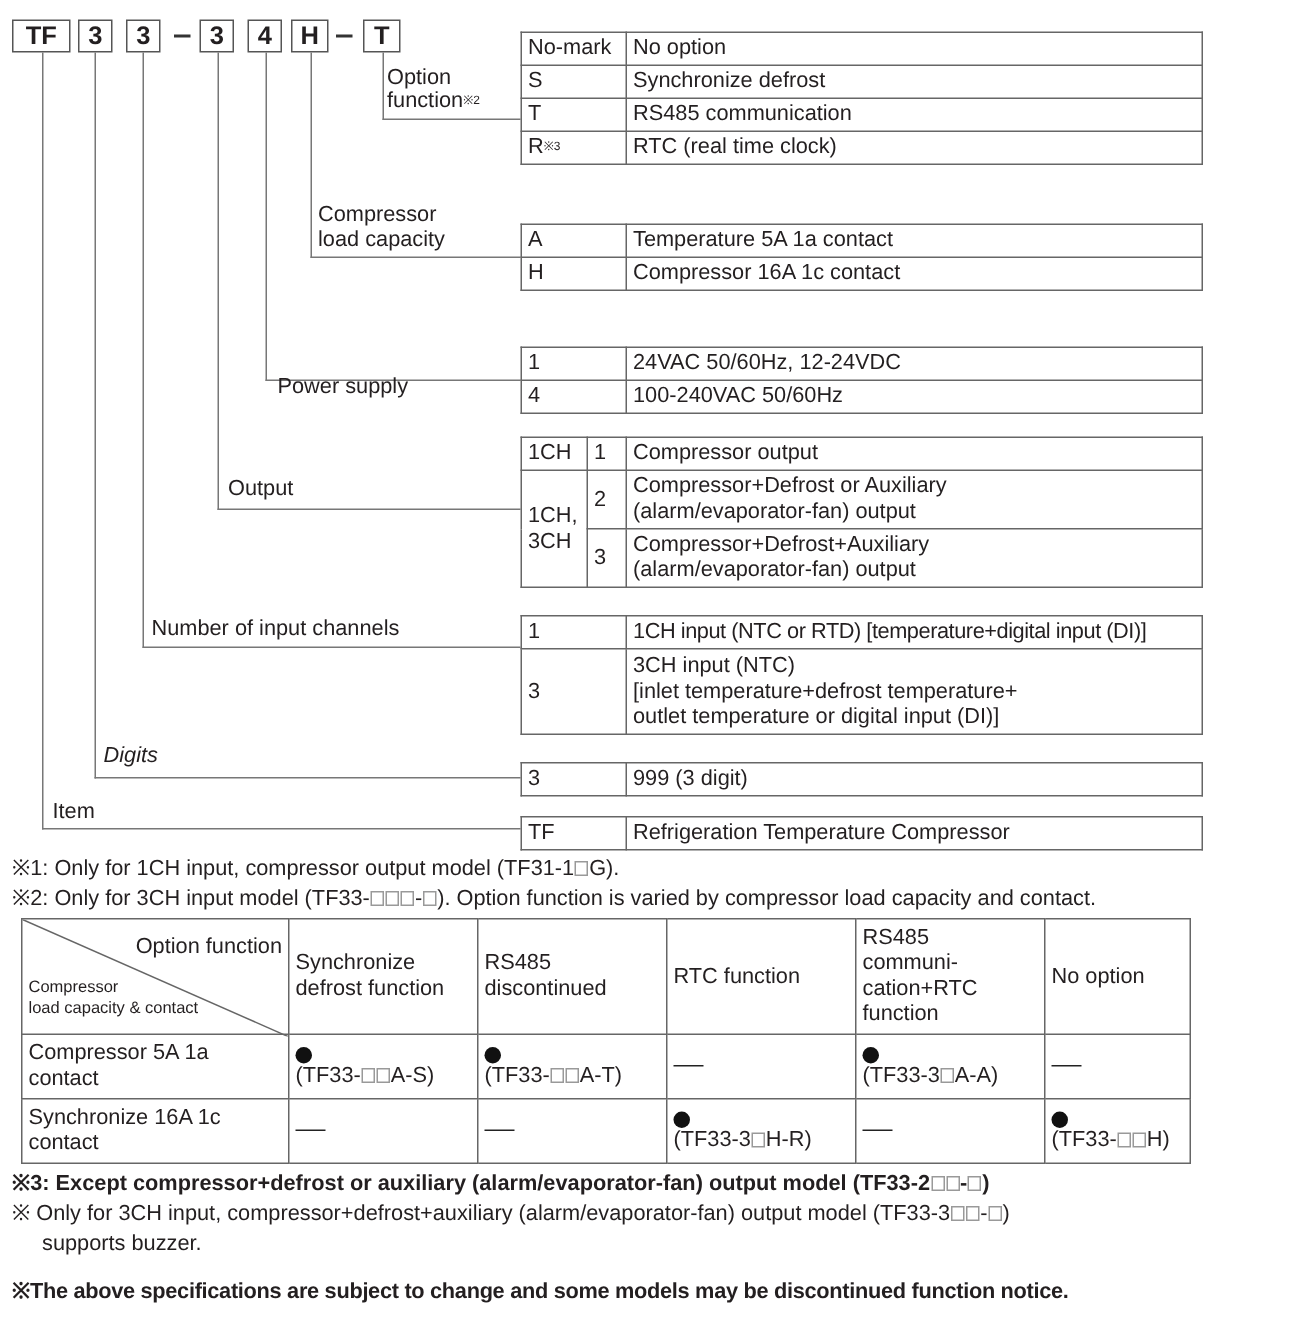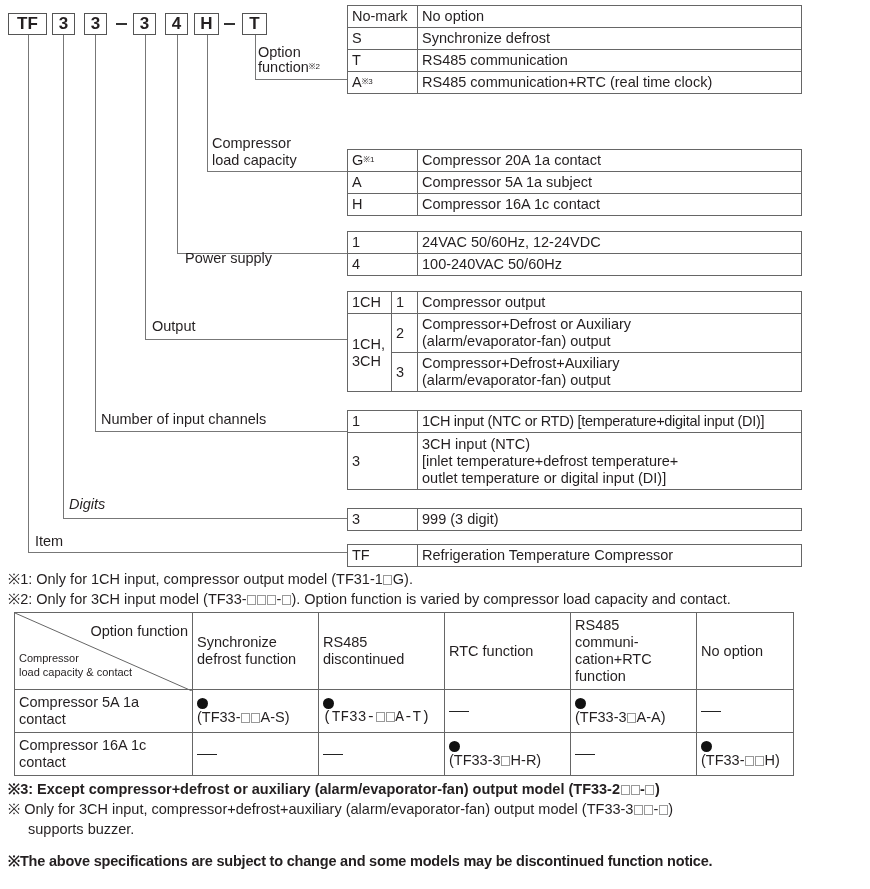--- a/index.html
+++ b/index.html
@@ -66,58 +66,54 @@
 <div class="label" style="left:212px;top:135px;">
   <span>Compressor</span><br>
   <span>load capacity</span>
 </div>
 <div class="label" style="left:185px;top:234px;margin-top:16px;">Power supply</div>
 <div class="label" style="left:152px;top:318px;">Output</div>
 <div class="label" style="left:101px;top:411px;">Number of input channels</div>
 <div class="label" style="left:69px;top:496px;font-style:italic;">Digits</div>
 <div class="label" style="left:35px;top:533px;">Item</div>
 
-<table class="spec" style="left:347px;top:5px;width:455px;">
+<table class="spec" style="left:347px;top:21px;width:455px;">
   <colgroup>
       <col style="width:70px">
       <col>
     </colgroup>
   <tbody>
       <tr>
         <td>No-mark</td>
         <td>No option</td>
       </tr>
   <tr>
         <td>S</td>
         <td>Synchronize defrost</td>
       </tr>
   <tr>
         <td>T</td>
         <td>RS485 communication</td>
       </tr>
   <tr>
-        <td><span>A</span><sup class="ref">※3</sup></td>
-        <td>RS485 communication+RTC (real time clock)</td>
+        <td><span>R</span><sup class="ref">※3</sup></td>
+        <td>RTC (real time clock)</td>
       </tr>
 </tbody>
   </table>
 
 <table class="spec" style="left:347px;top:149px;width:455px;">
   <colgroup>
       <col style="width:70px">
       <col>
     </colgroup>
   <tbody>
-      <tr>
-        <td><span>G</span><sup class="ref">※1</sup></td>
-        <td>Compressor 20A 1a contact</td>
-      </tr>
   <tr>
         <td>A</td>
-        <td>Compressor 5A 1a subject</td>
+        <td>Temperature 5A 1a contact</td>
       </tr>
   <tr>
         <td>H</td>
         <td>Compressor 16A 1c contact</td>
       </tr>
 </tbody>
   </table>
 
 <table class="spec" style="left:347px;top:231px;width:455px;">
   <colgroup>
@@ -222,27 +218,27 @@
     </td>
     <td style="width:117px;"><span>Synchronize</span><br><span>defrost function</span></td>
     <td style="width:117px;"><span>RS485</span><br><span>discontinued</span></td>
     <td style="width:117px;">RTC function</td>
     <td style="width:117px;"><span>RS485</span><br><span>communi-</span><br><span>cation+RTC</span><br><span>function</span></td>
     <td style="width:88px;">No option</td>
   </tr>
   <tr>
     <td><span>Compressor 5A 1a</span><br><span>contact</span></td>
     <td class="mcell" style="height: 38px;"><span class="dot"></span><span>(TF33-<span class="box-glyph"></span><span class="box-glyph"></span>A-S)</span></td>
-    <td class="mcell" style="height: 38px; font-family: Liberation Mono, monospace;"><span class="dot"></span><span>(TF33-<span class="box-glyph"></span><span class="box-glyph"></span>A-T)</span></td>
+    <td class="mcell" style="height: 38px;"><span class="dot"></span><span>(TF33-<span class="box-glyph"></span><span class="box-glyph"></span>A-T)</span></td>
     <td class="mcell" style="height: 38px;"><span class="emdash"></span></td>
     <td class="mcell" style="height: 38px;"><span class="dot"></span><span>(TF33-3<span class="box-glyph"></span>A-A)</span></td>
     <td class="mcell" style="height: 38px;"><span class="emdash"></span></td>
   </tr>
   <tr>
-    <td><span>Compressor 16A 1c</span><br><span>contact</span></td>
+    <td><span>Synchronize 16A 1c</span><br><span>contact</span></td>
     <td class="mcell" style="height: 38px;"><span class="emdash"></span></td>
     <td class="mcell" style="height: 38px;"><span class="emdash"></span></td>
     <td class="mcell" style="height: 38px;"><span class="dot"></span><span>(TF33-3<span class="box-glyph"></span>H-R)</span></td>
     <td class="mcell" style="height: 38px;"><span class="emdash"></span></td>
     <td class="mcell" style="height: 38px;"><span class="dot"></span><span>(TF33-<span class="box-glyph"></span><span class="box-glyph"></span>H)</span></td>
   </tr>
 </tbody>
   </table>
 
 <div class="note" style="top:781px;font-weight:bold;">

